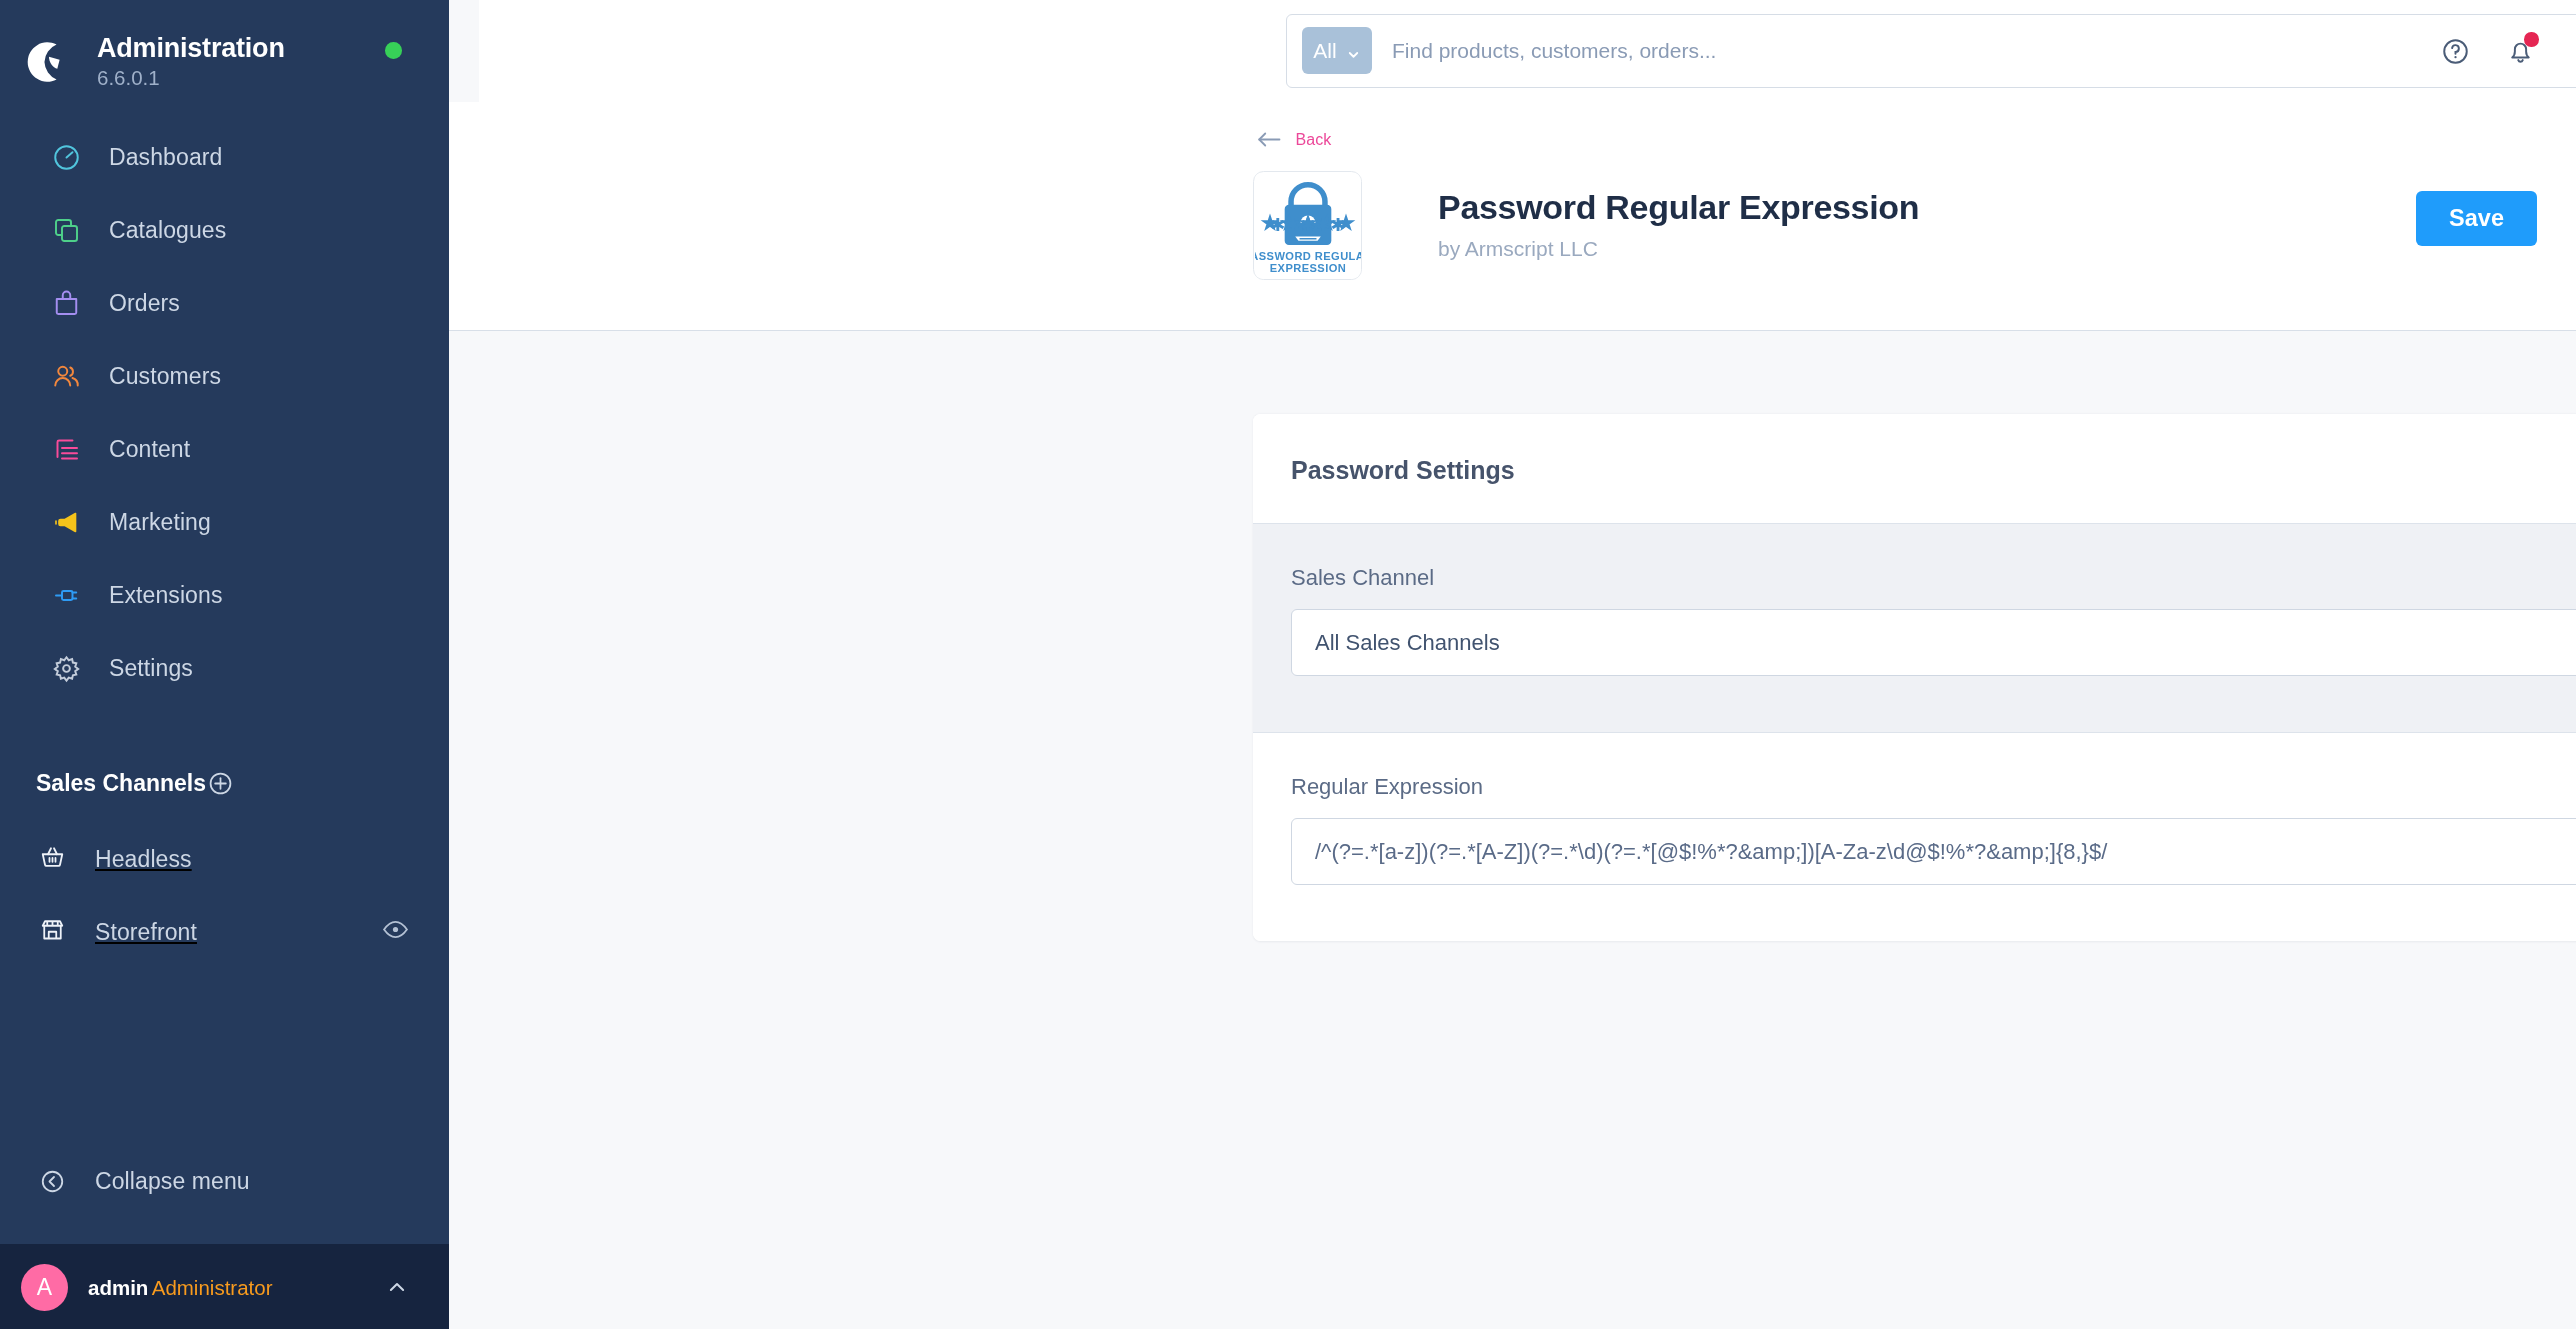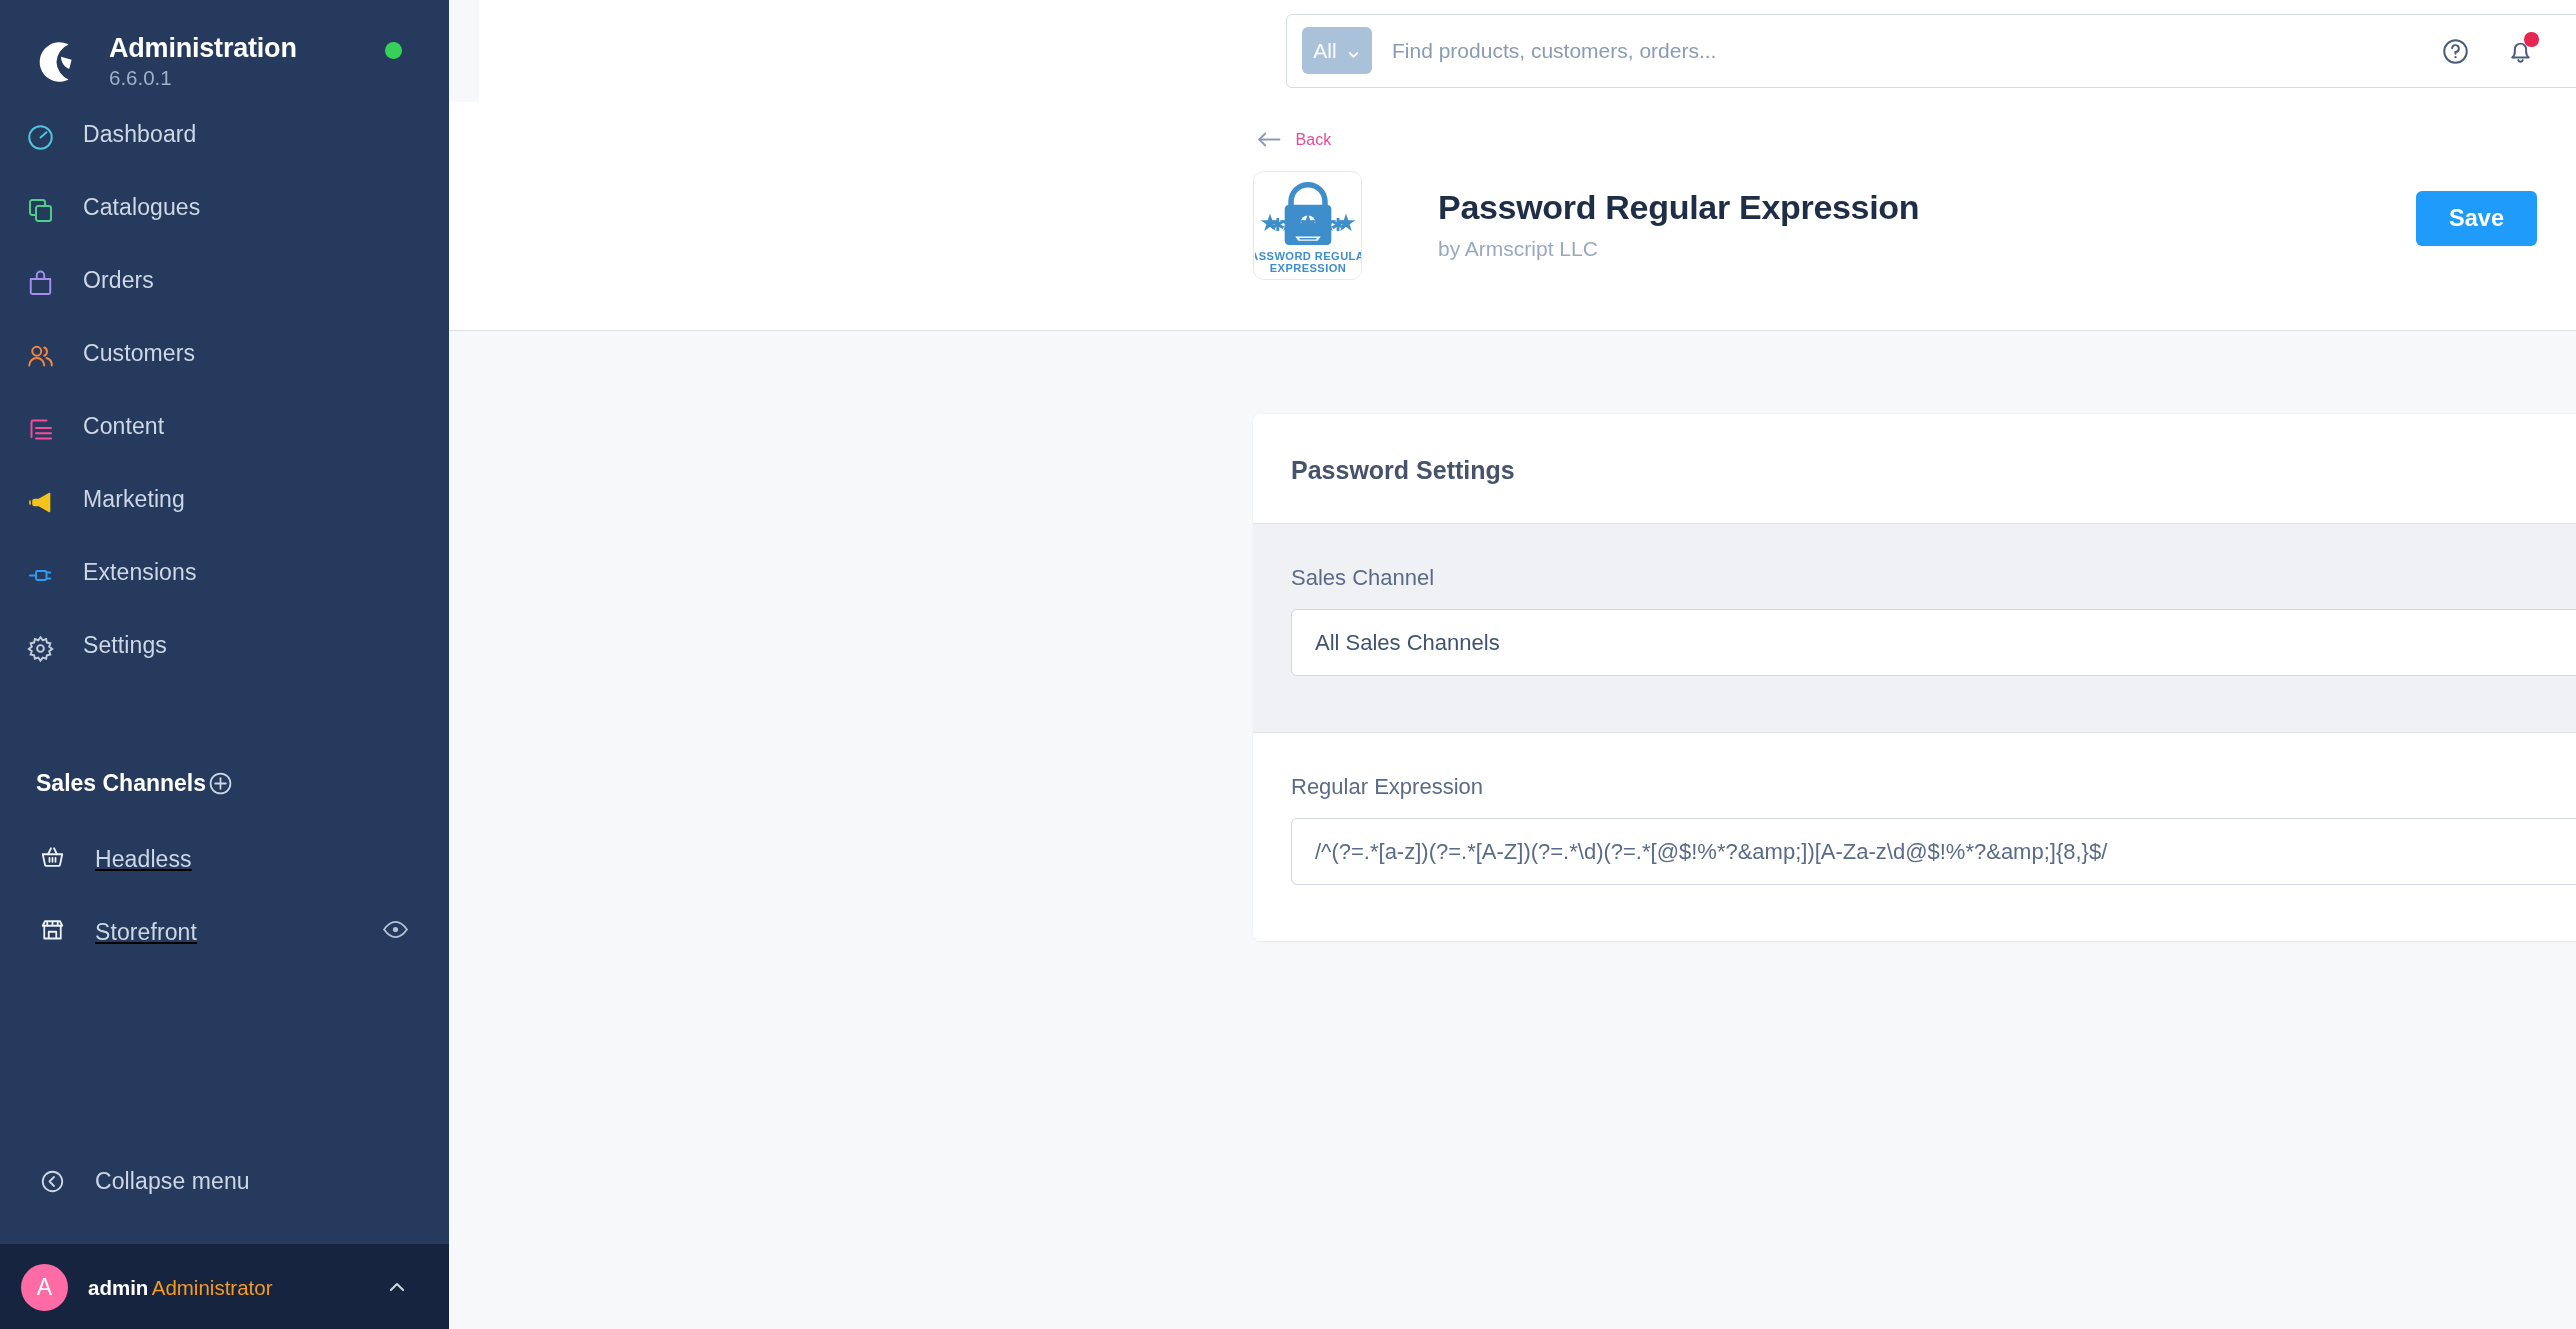--- a/index.html
+++ b/index.html
@@ -13,36 +13,36 @@
 
   
   .sidebar {
     width: 449px; min-width: 449px; height: 1330px;
     background: #253a5c;
     display: flex; flex-direction: column;
     position: relative;
   }
   .sb-brand {
     display: flex; align-items: center;
-    padding: 32px 0 0 36px; height: 91px;
+    padding: 32px 0 0 24px; height: 91px;
     position: relative;
   }
   .sb-logo { width: 50px; height: 50px; flex: 0 0 50px; }
   .sb-brand-text { margin-left: 23px; }
   .sb-title { color: #fff; font-size: 27px; font-weight: bold; letter-spacing: -0.2px; line-height: 32px; }
   .sb-version { color: #9fb0c9; font-size: 20.5px; line-height: 26px; margin-top: 1.5px; }
   .sb-status-dot {
     width: 16.7px; height: 16.7px; border-radius: 50%;
     background: #37d058; position: absolute; right: 47px; top: 42px;
   }
 
   .sb-nav { margin-top: 30px; }
   .sb-item {
-    display: flex; align-items: flex-start;
-    height: 73px; padding-left: 24px;
+    display: flex; align-items: center;
+    height: 73px; padding-left: 50px;
     cursor: pointer;
   }
   .sb-ico { width: 33px; height: 33px; flex: 0 0 33px; display: flex; align-items: center; justify-content: center; }
   .sb-label { margin-left: 26px; color: #cdd7e5; font-size: 23px; letter-spacing: 0.1px; }
 
   .sb-section-head {
     display: flex; align-items: center; justify-content: flex-start;
     padding: 0 39px 0 36px; height: 73px; margin-top: 42px;
   }
   .sb-section-title { color: #ffffff; font-size: 23px; font-weight: bold; }

